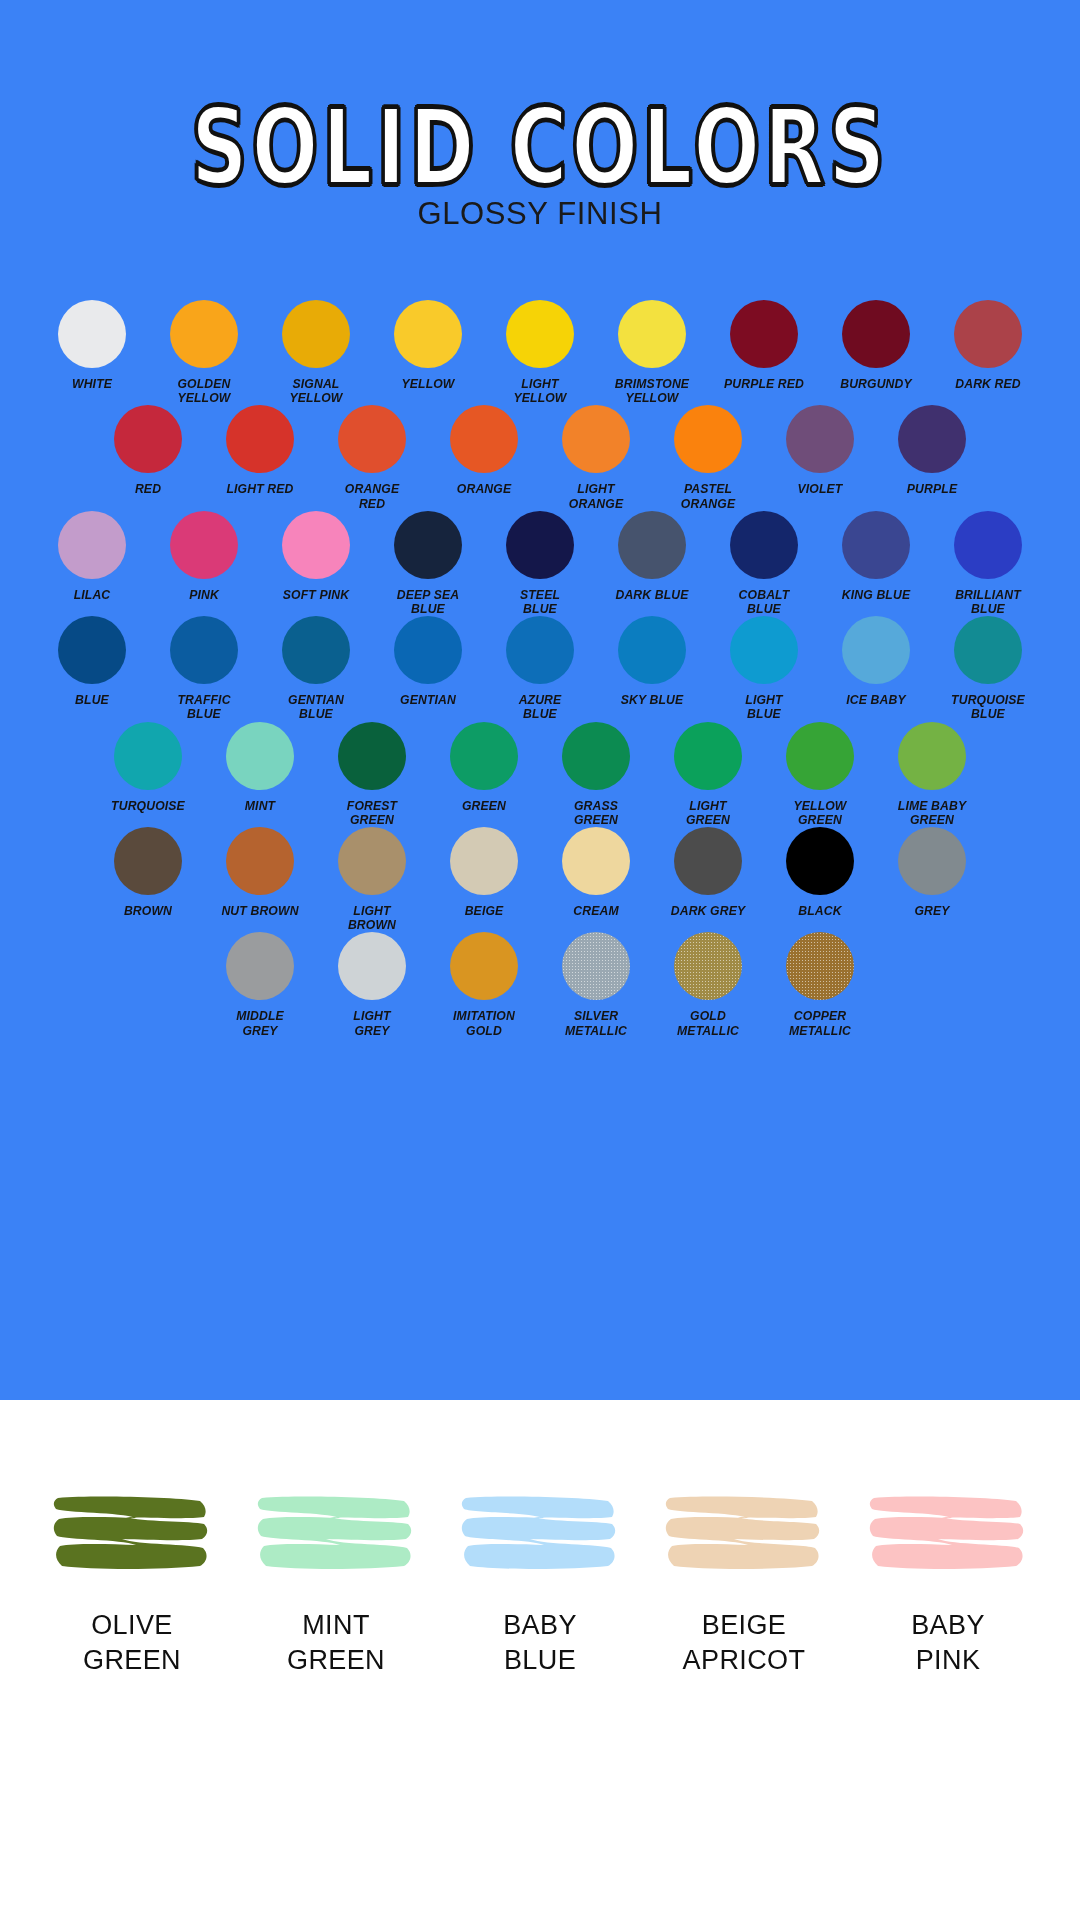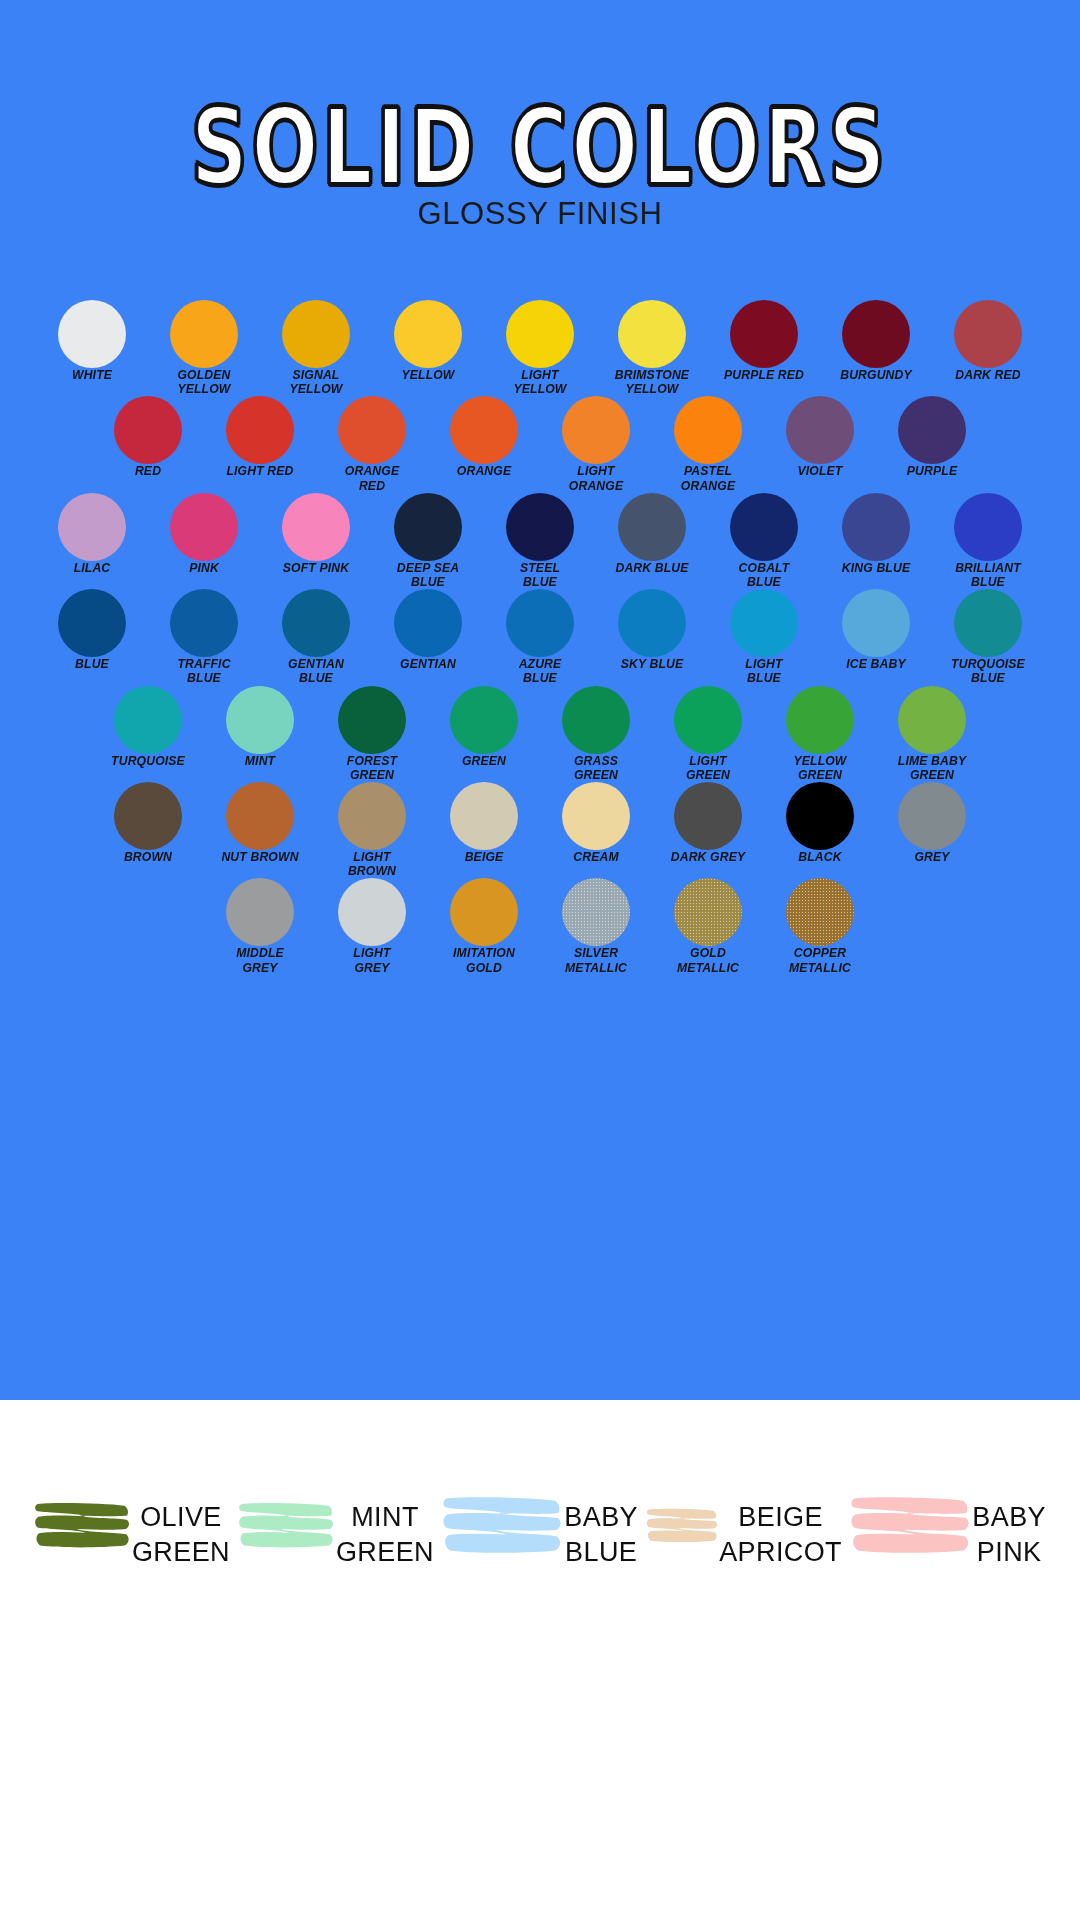--- a/index.html
+++ b/index.html
@@ -73,20 +73,21 @@
     flex-direction: column;
     align-items: center;
   }
   .dot {
     width: 68px;
     height: 68px;
     border-radius: 50%;
     flex: 0 0 auto;
   }
   .dot-label {
+    margin-top: 9px;
     font-family: "Liberation Sans", sans-serif;
     font-style: italic;
     font-weight: 700;
     font-size: 12.2px;
     line-height: 14.2px;
     letter-spacing: 0.15px;
     color: #131313;
     text-align: center;
     white-space: pre-line;
   }
@@ -103,23 +104,24 @@
   .brush-section {
     position: absolute;
     top: 1468px;
     left: 0;
     width: 1080px;
     display: flex;
     justify-content: center;
   }
   .brush-cell {
     width: 196px;
-    margin: 8px 4px;
+    margin: 16px 4px;
     display: flex;
-    flex-direction: row;
+    flex-direction: column;
+    align-items: center;
   }
   .brush-svg {
     display: block;
     width: 160px;
     height: 100px;
   }
   .brush-label {
     margin-top: 24px;
     font-family: "Liberation Sans", sans-serif;
     font-weight: 300;

